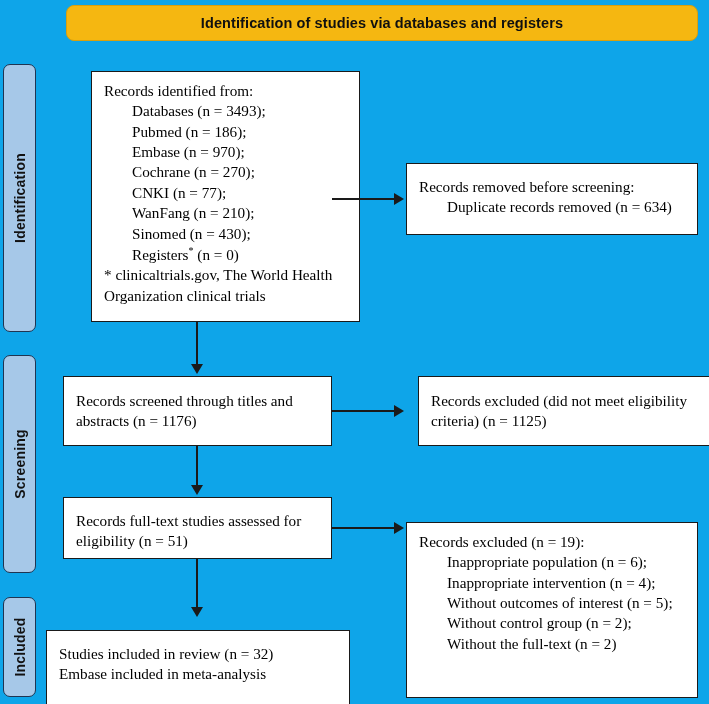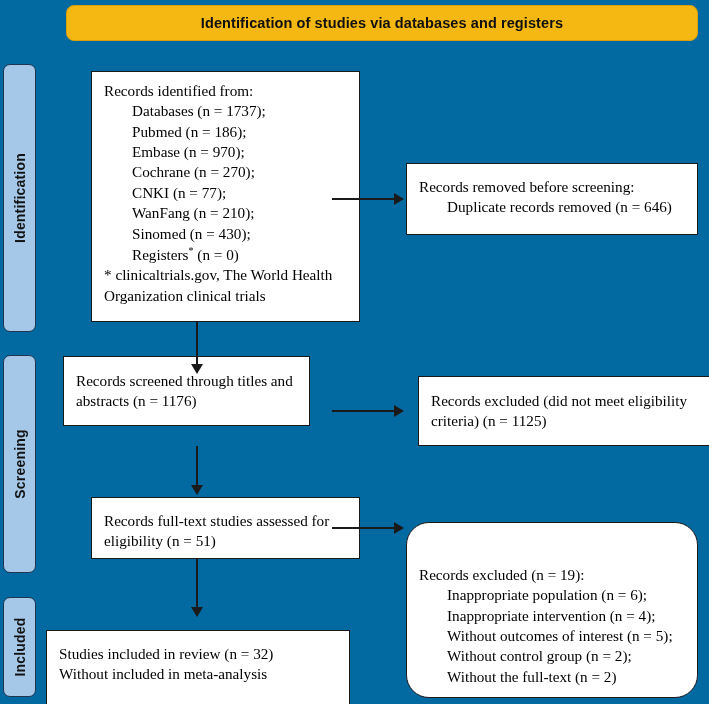--- a/index.html
+++ b/index.html
@@ -8,21 +8,21 @@
     background: #ffffff;
   }
   body {
     font-family: "Liberation Serif", "DejaVu Serif", serif;
     color: #000000;
   }
   #canvas {
     position: relative;
     width: 709px;
     height: 704px;
-    background: #0369a1;
+    background: #0ea5e9;
     overflow: hidden;
   }
 
   
   .banner {
     position: absolute;
     left: 66px;
     top: 5px;
     width: 632px;
     height: 36px;
@@ -81,24 +81,24 @@
     margin: 0;
     font-size: 15.2px;
     line-height: 1.34;
     white-space: pre-wrap;
   }
   .indent1 { padding-left: 28px; }
   .sup { vertical-align: super; font-size: 10px; }
 
   #box-identified   { left: 63px;  top: 71px;  width: 269px; height: 251px; margin-left: 28px; }
   #box-removed      { left: 406px; top: 163px; width: 292px; height: 72px;  padding-top: 13px; }
-  #box-screened     { left: 63px;  top: 356px; width: 247px; height: 70px;  padding-top: 14px; }
+  #box-screened     { left: 63px;  top: 376px; width: 269px; height: 70px;  padding-top: 14px; }
   #box-excluded-scr { left: 406px; top: 376px; width: 292px; height: 70px;  padding-top: 14px; margin-left: 12px; }
-  #box-fulltext     { left: 63px;  top: 497px; width: 269px; height: 62px;  padding-top: 13px; margin-left: 28px; }
-  #box-excluded-el  { left: 406px; top: 522px; width: 292px; height: 176px; padding-top: 42px; border-radius: 23px; }
+  #box-fulltext     { left: 63px;  top: 497px; width: 269px; height: 62px;  padding-top: 13px; }
+  #box-excluded-el  { left: 406px; top: 522px; width: 292px; height: 176px; padding-top: 9px; }
   #box-included     { left: 46px;  top: 619px; width: 304px; height: 78px;  padding-top: 13px; margin-top: 11px; }
 
   
   .vline {
     position: absolute;
     width: 1.6px;
     background: #1a1a1a;
   }
   .hline {
     position: absolute;
@@ -148,34 +148,34 @@
   </div>
   <div class="stage" id="stage-screening">
     <span class="stage-label">Screening</span>
   </div>
   <div class="stage" id="stage-included">
     <span class="stage-label">Included</span>
   </div>
 
   <div class="box" id="box-identified">
     <p>Records identified from:</p>
-    <p class="indent1">Databases (n = 1737);</p>
+    <p class="indent1">Databases (n = 3493);</p>
     <p class="indent1">Pubmed (n = 186);</p>
     <p class="indent1">Embase (n = 970);</p>
     <p class="indent1">Cochrane (n = 270);</p>
     <p class="indent1">CNKI (n = 77);</p>
     <p class="indent1">WanFang (n = 210);</p>
     <p class="indent1">Sinomed (n = 430);</p>
     <p class="indent1"><span>Registers</span><span class="sup">*</span><span> (n = 0)</span></p>
     <p>* clinicaltrials.gov, The World Health Organization clinical trials</p>
   </div>
 
   <div class="box" id="box-removed">
     <p>Records removed before screening:</p>
-    <p class="indent1">Duplicate records removed (n = 646)</p>
+    <p class="indent1">Duplicate records removed (n = 634)</p>
   </div>
 
   <div class="box" id="box-screened">
     <p>Records screened through titles and abstracts (n = 1176)</p>
   </div>
 
   <div class="box" id="box-excluded-scr">
     <p>Records excluded (did not meet eligibility criteria) (n = 1125)</p>
   </div>
 
@@ -187,21 +187,21 @@
     <p>Records excluded (n = 19):</p>
     <p class="indent1">Inappropriate population (n = 6);</p>
     <p class="indent1">Inappropriate intervention (n = 4);</p>
     <p class="indent1">Without outcomes of interest (n = 5);</p>
     <p class="indent1">Without control group (n = 2);</p>
     <p class="indent1">Without the full-text (n = 2)</p>
   </div>
 
   <div class="box" id="box-included">
     <p>Studies included in review (n = 32)</p>
-    <p>Without included in meta-analysis</p>
+    <p>Embase included in meta-analysis</p>
   </div>
 
   <div class="vline" id="conn1-v"></div>
   <div class="arrow-down" id="conn1-head"></div>
   <div class="vline" id="conn2-v"></div>
   <div class="arrow-down" id="conn2-head"></div>
   <div class="vline" id="conn3-v"></div>
   <div class="arrow-down" id="conn3-head"></div>
 
   <div class="hline" id="connA-h"></div>

